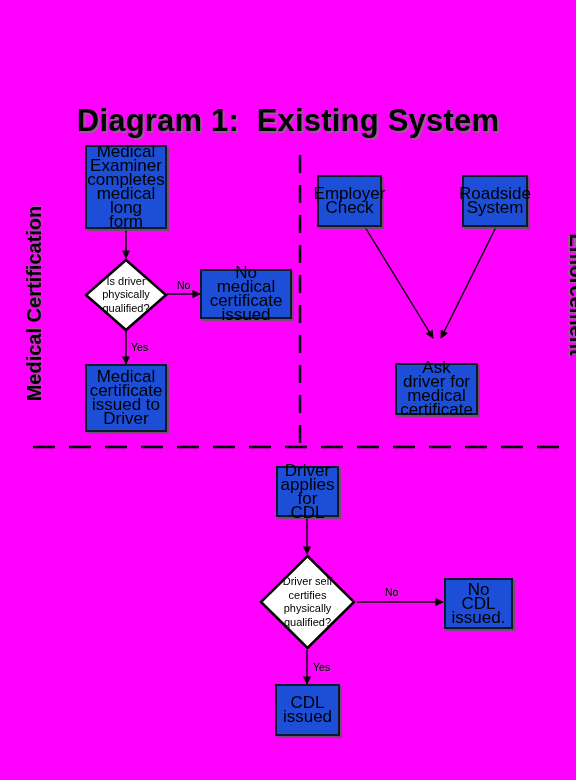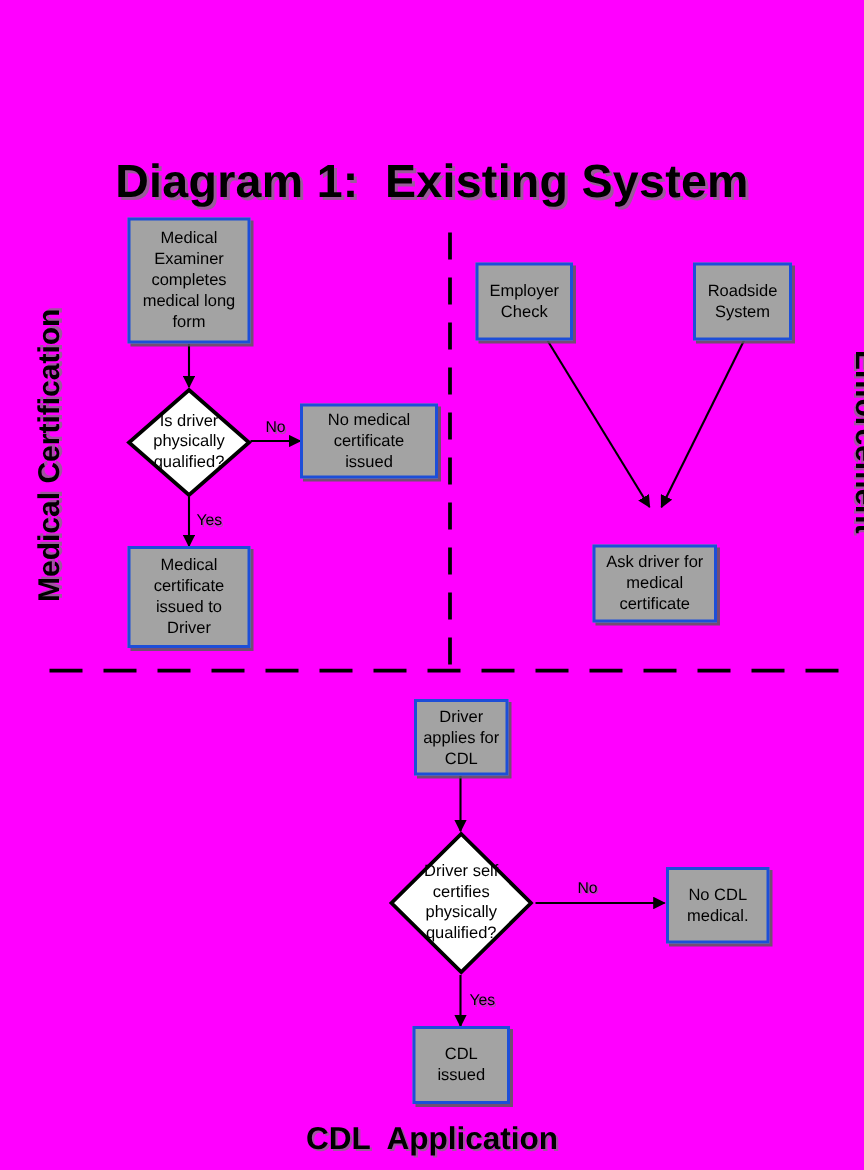--- a/index.html
+++ b/index.html
@@ -71,28 +71,28 @@
     top: 283px;
     width: 180px;
     text-align: center;
     transform: rotate(90deg);
   }
 
   
   .node {
     position: absolute;
     box-sizing: border-box;
-    background: #a3a3a3;
-    border: 2px solid #1d4ed8;
+    background: #1d4ed8;
+    border: 2px solid #0f172a;
     box-shadow: 2px 2px 0 rgba(90,90,90,0.85);
     display: flex;
     align-items: center;
     justify-content: center;
     text-align: center;
-    font-size: 11px;
+    font-size: 17px;
     line-height: 14px;
     color: #000000;
     padding: 2px 3px;
     white-space: pre-line;
   }
 
   
   .diamond-wrap {
     position: absolute;
   }
@@ -215,21 +215,20 @@
     </svg>
     <div class="diamond-text">Driver self
 certifies
 physically
 qualified?</div>
   </div>
 
   <div class="edge-label" style="left:385px; top:586px;">No</div>
 
   <div class="node" style="left:444px; top:578px; width:69px; height:51px;">No CDL
-medical.</div>
+issued.</div>
 
   <div class="edge-label" style="left:313px; top:661px;">Yes</div>
 
   <div class="node" style="left:275px; top:684px; width:65px; height:52px;">CDL issued</div>
 
-  <div class="caption">CDL  Application</div>
 
 </div>
 
 </body></html>

